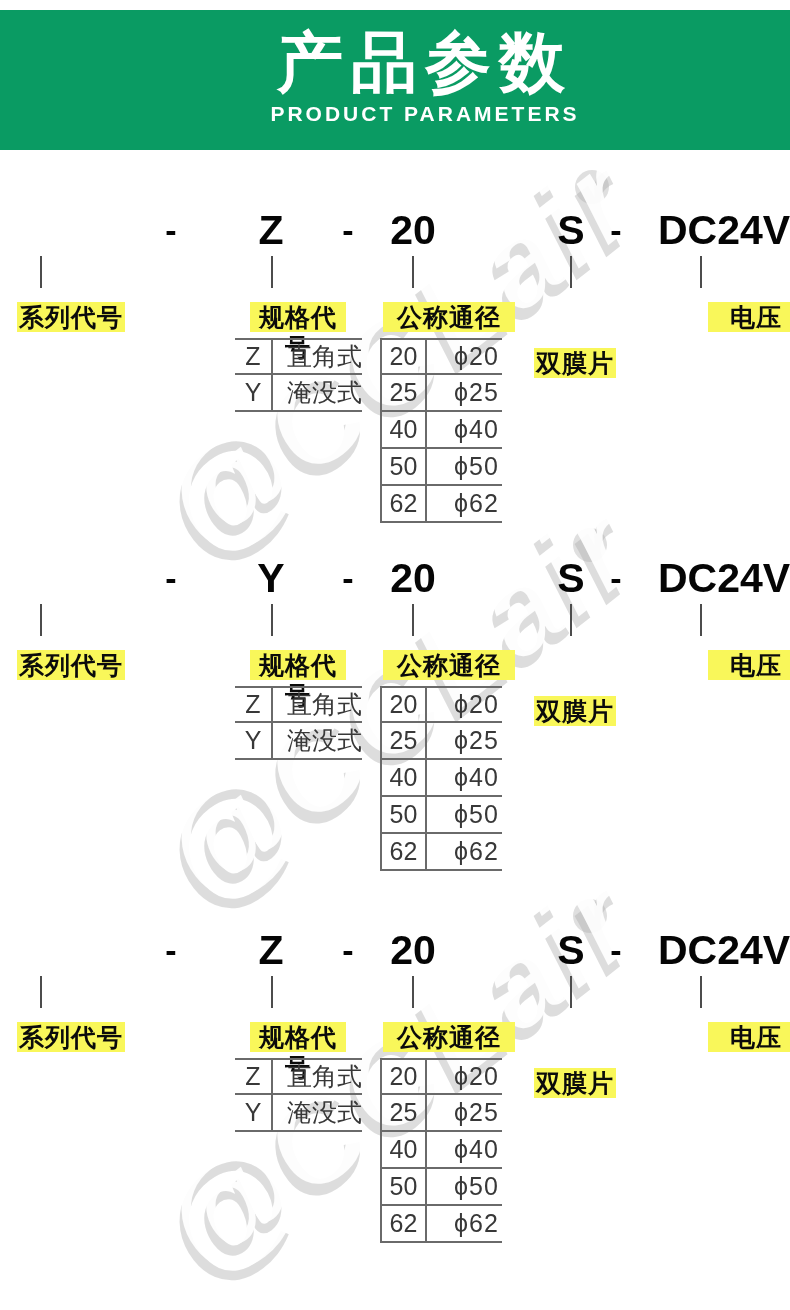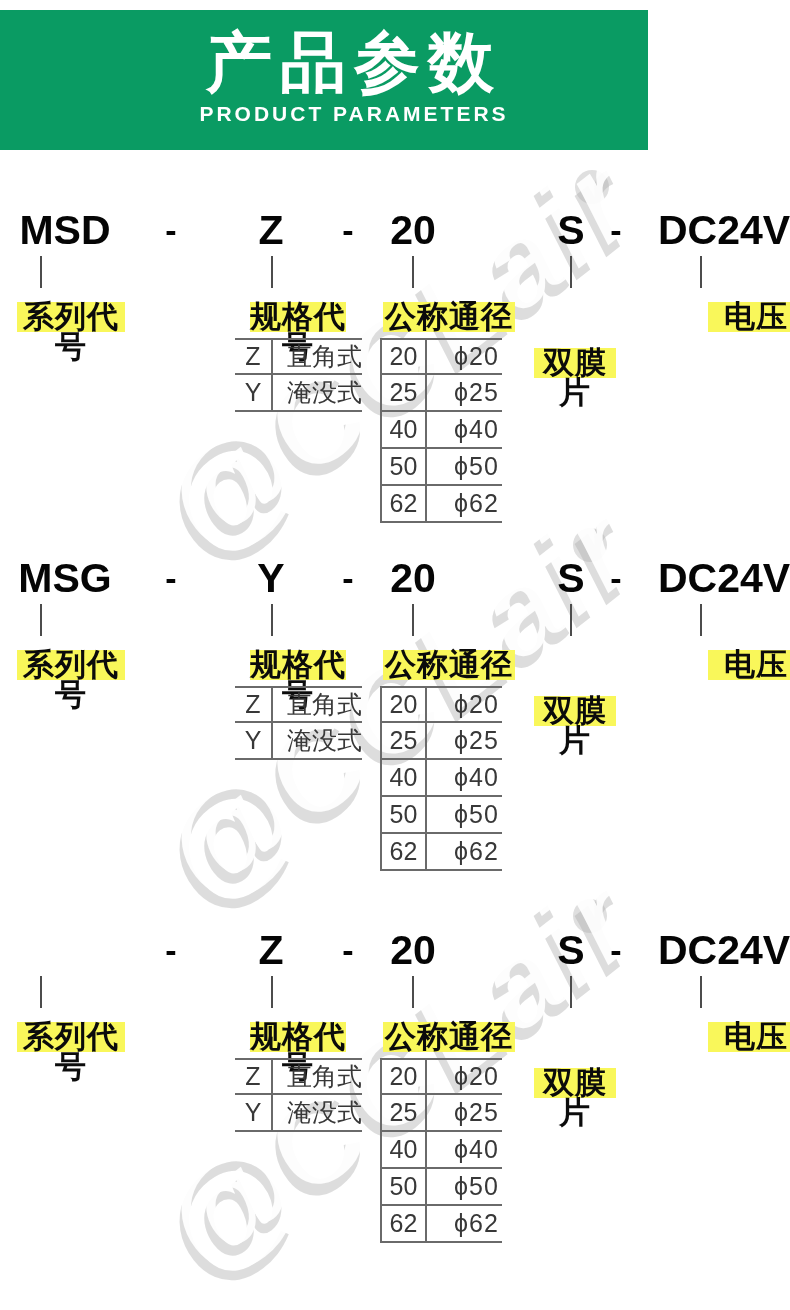--- a/index.html
+++ b/index.html
@@ -7,21 +7,21 @@
   body {
     width: 790px; height: 1310px;
     position: relative;
     overflow: hidden;
     font-family: "Liberation Sans", "DejaVu Sans", sans-serif;
   }
 
   
   .header {
     position: absolute; left: 0; top: 10px;
-    width: 648px; height: 140px;
+    width: 790px; height: 140px;
     background: #0a9b63;
   }
   .header-inner {
     position: absolute; left: 0; top: 0; width: 100%; height: 100%;
     text-align: center;
     transform: translateX(30px);
     color: #ffffff;
   }
   .header-title {
     margin-top: 16px;
@@ -88,21 +88,21 @@
   .t1 { left: 40px; }
   .t2 { left: 271px; }
   .t3 { left: 412px; }
   .t4 { left: 570px; }
   .t5 { left: 700px; }
 
   .flabel {
     position: absolute; top: 112px; height: 30px;
     line-height: 30px;
     background: #f9f75a;
-    font-size: 31px; font-weight: 700; color: #0b0b0b;
+    font-size: 25px; font-weight: 700; color: #0b0b0b;
     text-align: center;
     letter-spacing: 1px;
   }
   .l-series    { left: 17px;  width: 108px; }
   .l-spec      { left: 250px; width: 96px; }
   .l-size      { left: 383px; width: 132px; }
   .l-diaphragm { left: 534px; width: 82px; margin-top: 46px; }
   .l-voltage   { left: 708px; width: 96px; }
 
   
@@ -133,21 +133,20 @@
     <div class="header-subtitle">PRODUCT PARAMETERS</div>
   </div>
 </div>
 
 <div class="wm-dot" style="left:575px; top:170px;"></div>
 <div class="wm-dot" style="left:573px; top:528px;"></div>
 <div class="wm-dot" style="left:573px; top:899px;"></div>
 
 <section class="model-section" style="top:190px; height:348px;">
   <div class="wm">@CCLair</div>
-  <div class="code c-series">MSD</div>
   <div class="code sep c-sep1">-</div>
   <div class="code c-spec">Z</div>
   <div class="code sep c-sep2">-</div>
   <div class="code c-size">20</div>
   <div class="code c-diaphragm">S</div>
   <div class="code sep c-sep3">-</div>
   <div class="code c-voltage">DC24V</div>
   <div class="tick t1"></div>
   <div class="tick t2"></div>
   <div class="tick t3"></div>
@@ -187,21 +186,20 @@
       </div>
       <div class="trow">
         <div class="tcell tc0">62</div>
         <div class="tcell tc1">ϕ62</div>
       </div>
     </div>
 </section>
 
 <section class="model-section" style="top:538px; height:372px;">
   <div class="wm">@CCLair</div>
-  <div class="code c-series">MSG</div>
   <div class="code sep c-sep1">-</div>
   <div class="code c-spec">Y</div>
   <div class="code sep c-sep2">-</div>
   <div class="code c-size">20</div>
   <div class="code c-diaphragm">S</div>
   <div class="code sep c-sep3">-</div>
   <div class="code c-voltage">DC24V</div>
   <div class="tick t1"></div>
   <div class="tick t2"></div>
   <div class="tick t3"></div>

